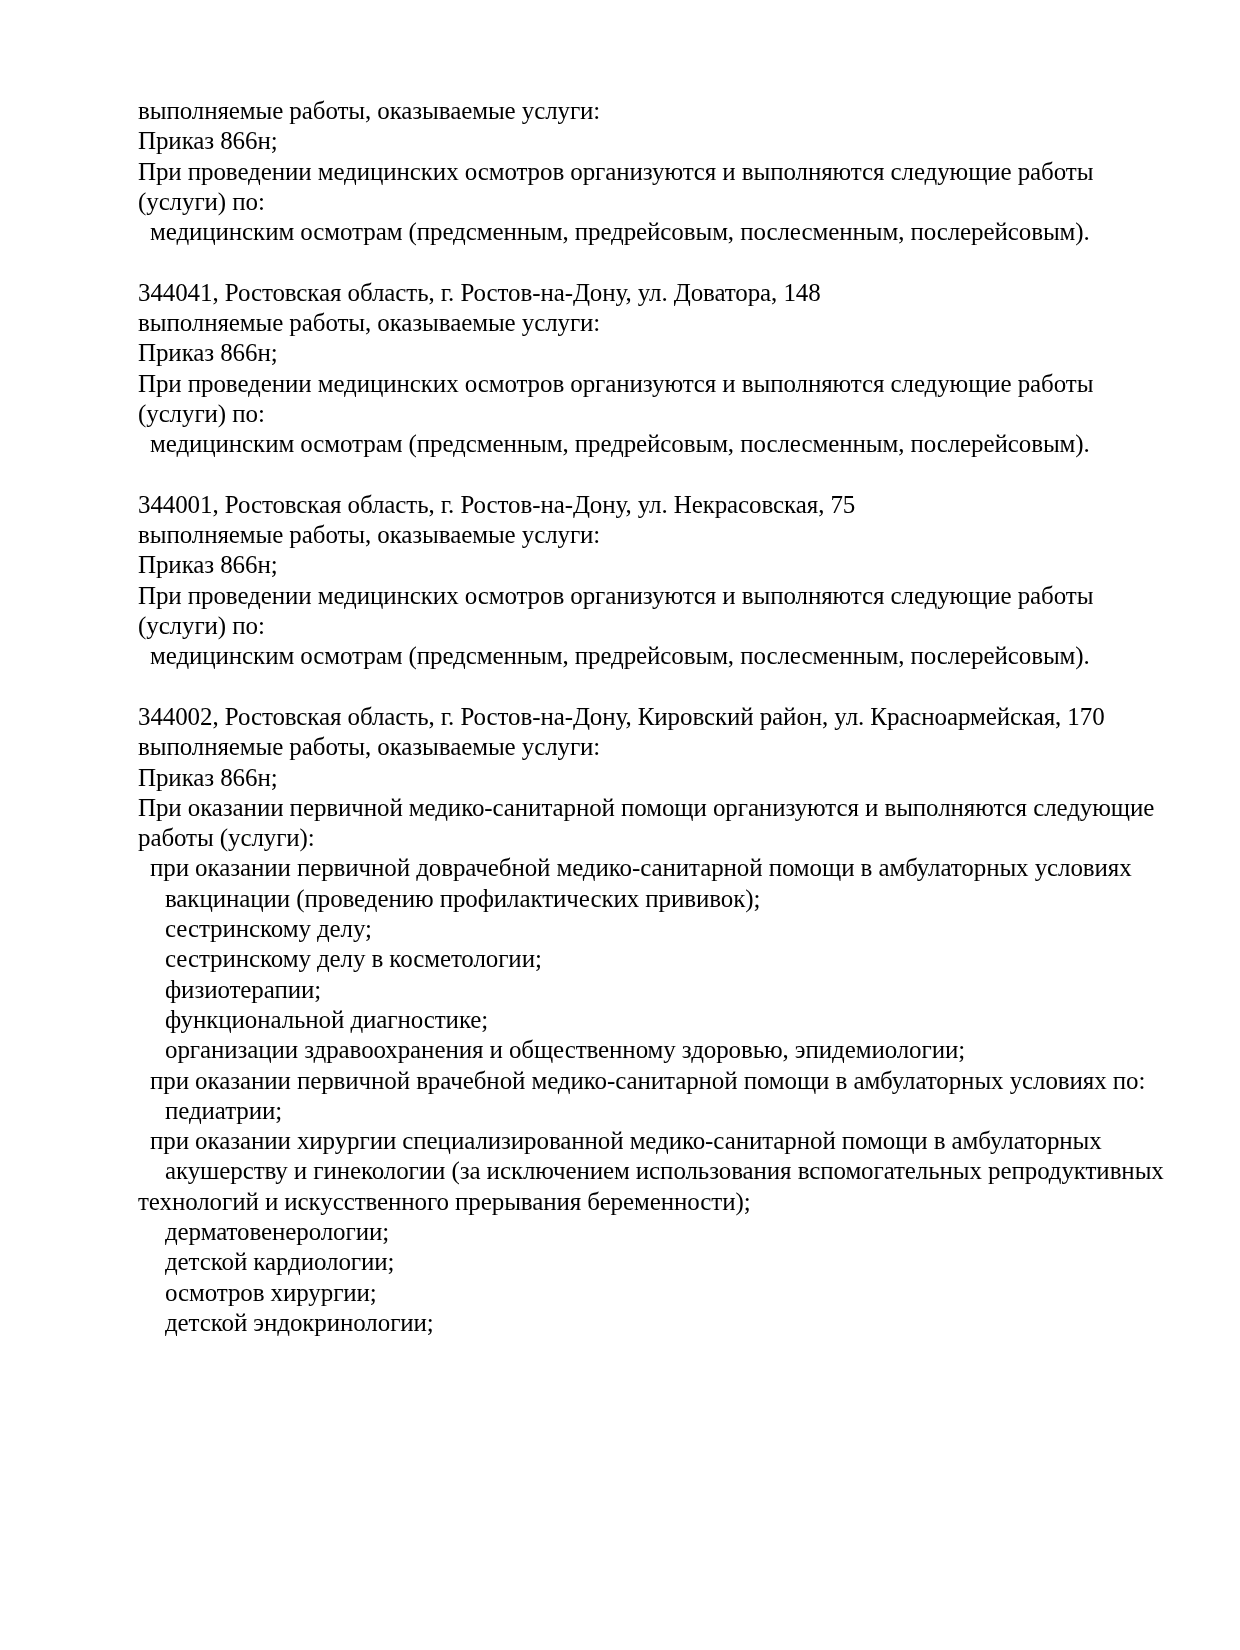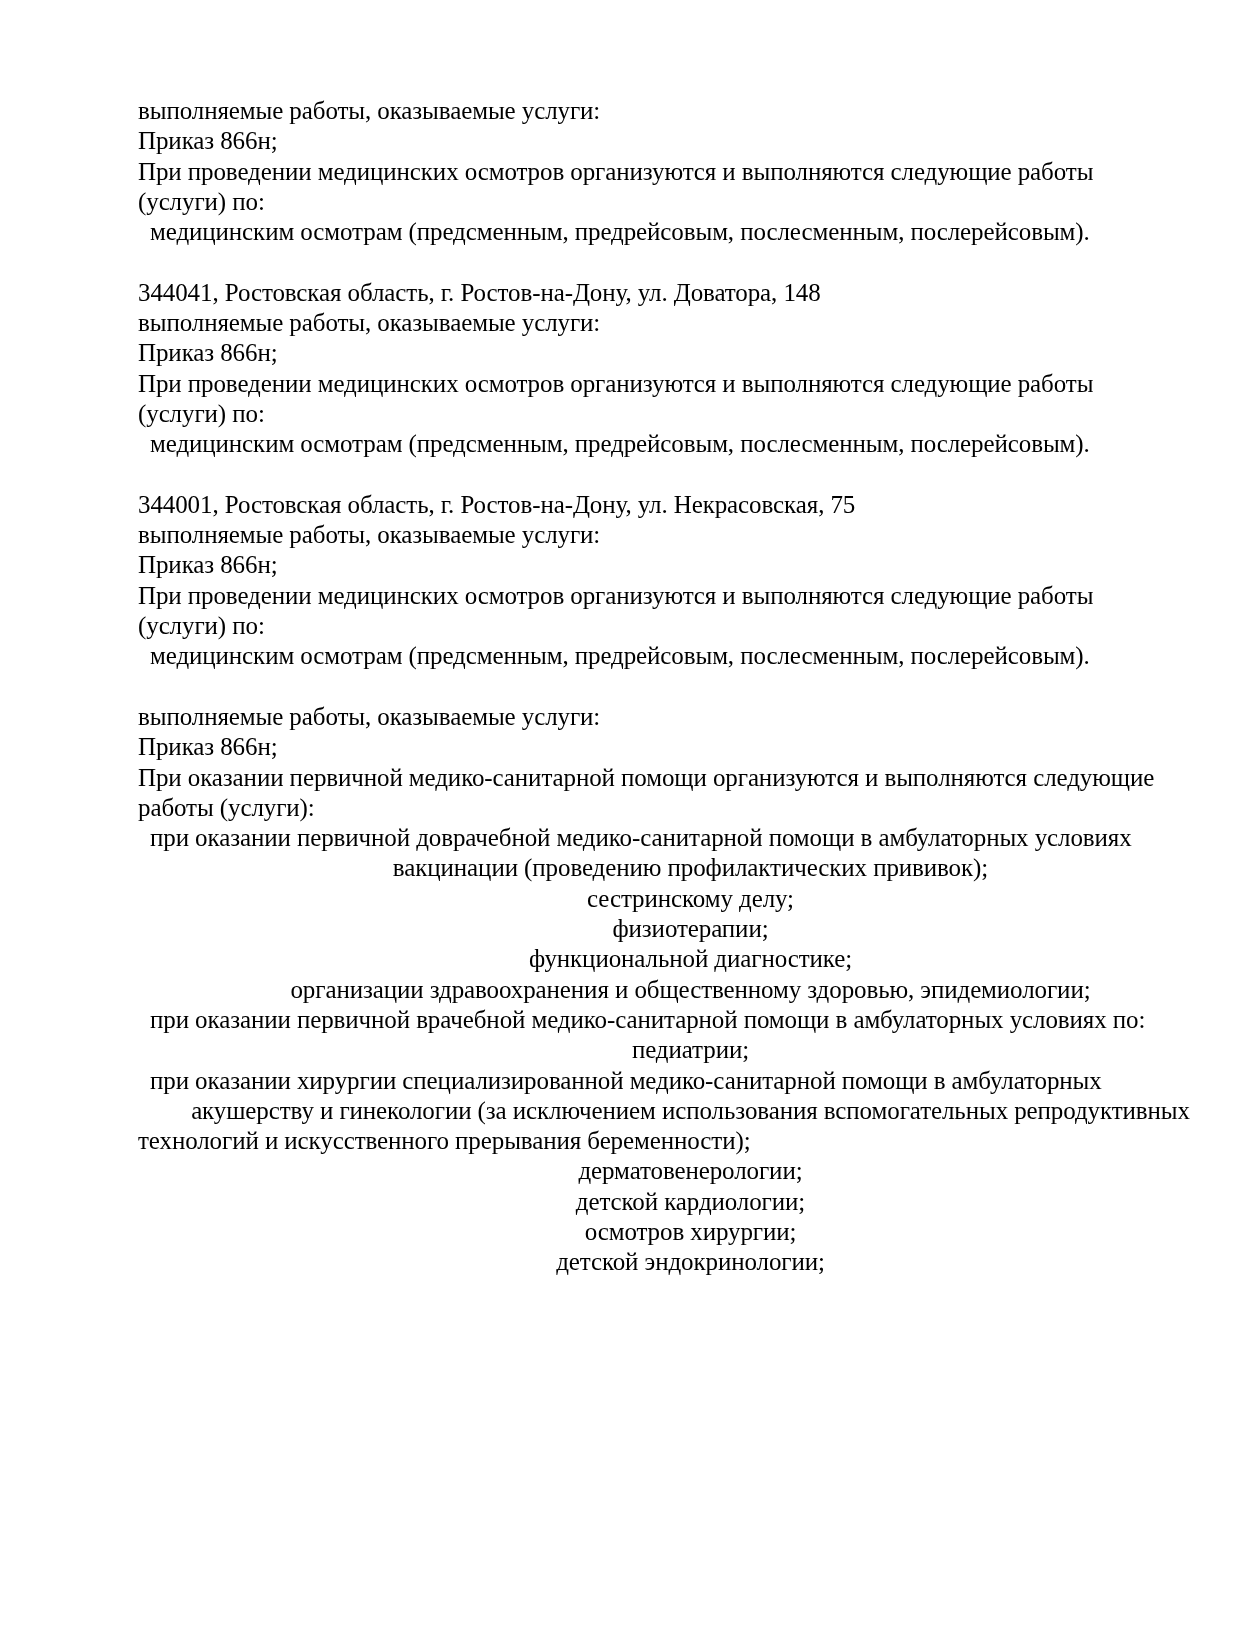--- a/index.html
+++ b/index.html
@@ -28,21 +28,21 @@
   }
   .line {
     font-size: 25px;
     line-height: 30.3px;
     color: #000000;
     white-space: nowrap;
     letter-spacing: -0.1px;
   }
   .indent-0 { padding-left: 0; }
   .indent-1 { padding-left: 12px; }
-  .indent-2 { padding-left: 27px; text-align: center; }
+  .indent-2 { padding-left: 27px; }
 </style>
 </head>
 <body>
 
 <div class="page">
   <div class="content" id="doc-lines">
       <div class="line indent-0">выполняемые работы, оказываемые услуги:</div>
       <div class="line indent-0">Приказ 866н;</div>
       <div class="line indent-0">При проведении медицинских осмотров организуются и выполняются следующие работы</div>
       <div class="line indent-0">(услуги) по:</div>
@@ -55,27 +55,29 @@
       <div class="line indent-0">(услуги) по:</div>
       <div class="line indent-1">медицинским осмотрам (предсменным, предрейсовым, послесменным, послерейсовым).</div>
       <div class="line indent-0">&nbsp;</div>
       <div class="line indent-0">344001, Ростовская область, г. Ростов-на-Дону, ул. Некрасовская, 75</div>
       <div class="line indent-0">выполняемые работы, оказываемые услуги:</div>
       <div class="line indent-0">Приказ 866н;</div>
       <div class="line indent-0">При проведении медицинских осмотров организуются и выполняются следующие работы</div>
       <div class="line indent-0">(услуги) по:</div>
       <div class="line indent-1">медицинским осмотрам (предсменным, предрейсовым, послесменным, послерейсовым).</div>
       <div class="line indent-0">&nbsp;</div>
+      <div class="line indent-0">344002, Ростовская область, г. Ростов-на-Дону, Кировский район, ул. Красноармейская, 170</div>
       <div class="line indent-0">выполняемые работы, оказываемые услуги:</div>
       <div class="line indent-0">Приказ 866н;</div>
       <div class="line indent-0">При оказании первичной медико-санитарной помощи организуются и выполняются следующие</div>
       <div class="line indent-0">работы (услуги):</div>
       <div class="line indent-1">при оказании первичной доврачебной медико-санитарной помощи в амбулаторных условиях</div>
       <div class="line indent-2">вакцинации (проведению профилактических прививок);</div>
       <div class="line indent-2">сестринскому делу;</div>
+      <div class="line indent-2">сестринскому делу в косметологии;</div>
       <div class="line indent-2">физиотерапии;</div>
       <div class="line indent-2">функциональной диагностике;</div>
       <div class="line indent-2">организации здравоохранения и общественному здоровью, эпидемиологии;</div>
       <div class="line indent-1">при оказании первичной врачебной медико-санитарной помощи в амбулаторных условиях по:</div>
       <div class="line indent-2">педиатрии;</div>
       <div class="line indent-1">при оказании хирургии специализированной медико-санитарной помощи в амбулаторных</div>
       <div class="line indent-2">акушерству и гинекологии (за исключением использования вспомогательных репродуктивных</div>
       <div class="line indent-0">технологий и искусственного прерывания беременности);</div>
       <div class="line indent-2">дерматовенерологии;</div>
       <div class="line indent-2">детской кардиологии;</div>

